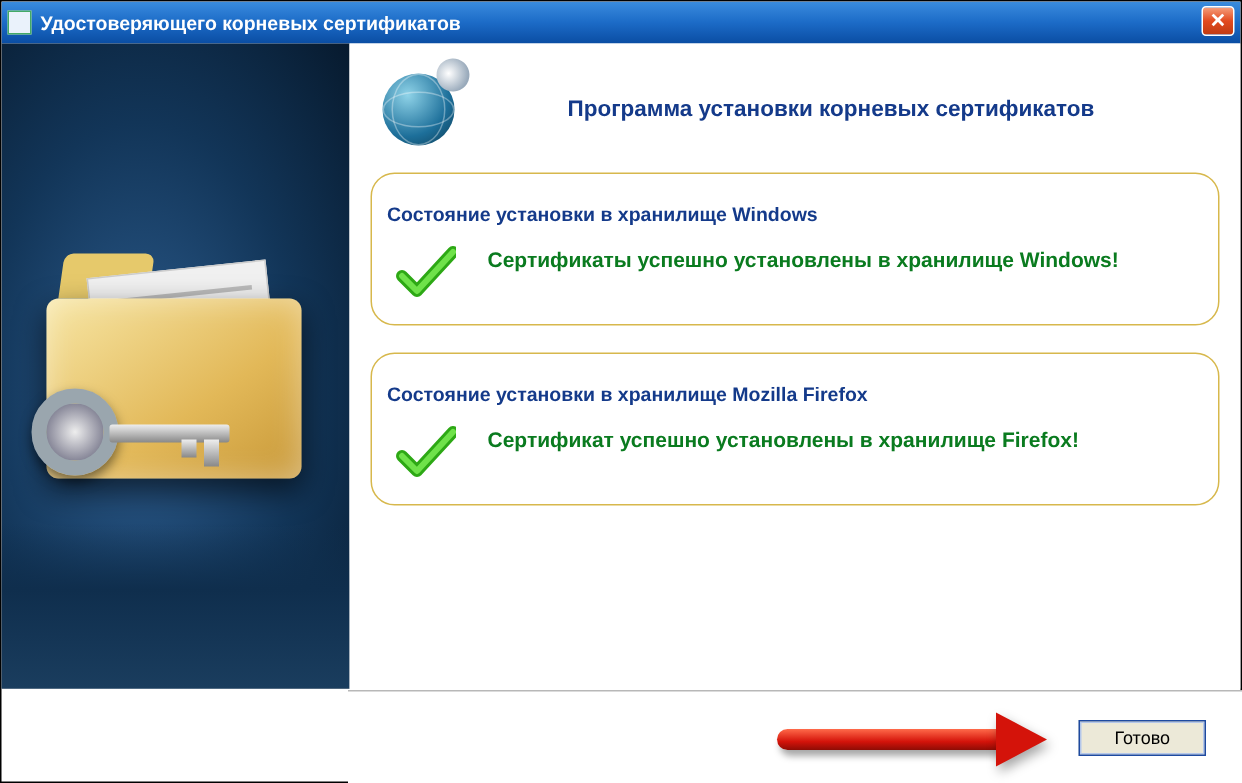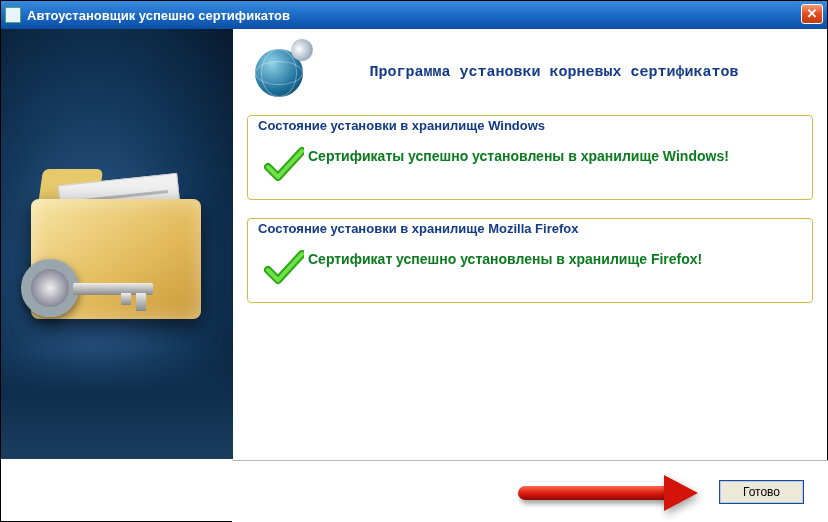--- a/index.html
+++ b/index.html
@@ -113,21 +113,20 @@
     flex: 1;
     background: #fff;
     padding: 12px 14px 8px 14px;
     position: relative;
   }
   .header {
     display: flex;
     align-items: center;
     gap: 14px;
     margin-bottom: 10px;
-    font-family: Liberation Mono, monospace;
   }
   .globe {
     width: 64px; height: 64px;
     position: relative;
   }
   .globe-ball {
     width: 48px; height: 48px; margin: 8px auto 0;
     background: radial-gradient(circle at 35% 30%, #8fd3e8, #1d6f9a 60%, #0c3a52);
     border-radius: 50%;
     position: relative;
@@ -148,35 +147,35 @@
     font-weight: bold;
     font-size: 15px;
     line-height: 1.35;
     text-align: center;
     flex: 1;
     padding-right: 30px;
   }
 
   .panel {
     border: 1px solid #d7b84c;
-    border-radius: 4px;
-    padding: 2px 10px 14px 10px;
+    border-radius: 16px;
+    padding: 19px 10px 14px 10px;
     margin-bottom: 18px;
     background: #fff;
   }
   .panel-title {
     color: #143a8a;
     font-size: 13px;
     font-weight: bold;
     margin-bottom: 12px;
   }
   .status-row {
     display: flex;
     align-items: flex-start;
-    gap: 4px;
+    gap: 21px;
     padding-left: 6px;
   }
   .check {
     width: 40px; height: 40px; flex-shrink: 0;
     position: relative;
   }
   .check svg { width: 100%; height: 100%; }
   .status-text {
     color: #0a7b1f;
     font-weight: bold;
@@ -224,21 +223,21 @@
     cursor: pointer;
     font-family: Tahoma, sans-serif;
     box-shadow: 0 0 0 1px #b4c7ea inset;
   }
 </style>
 </head>
 <body>
 
 <div class="titlebar">
   <div class="app-icon"></div>
-  <span>Автоустановщик успешно сертификатов</span>
+  <span>Удостоверяющего корневых сертификатов</span>
   <div class="close-btn">✕</div>
 </div>
 
 <div class="content">
   <div class="side-art">
     <div class="floor"></div>
     <div class="folder">
       <div class="folder-back"></div>
       <div class="paper"></div>
       <div class="folder-body"></div>

